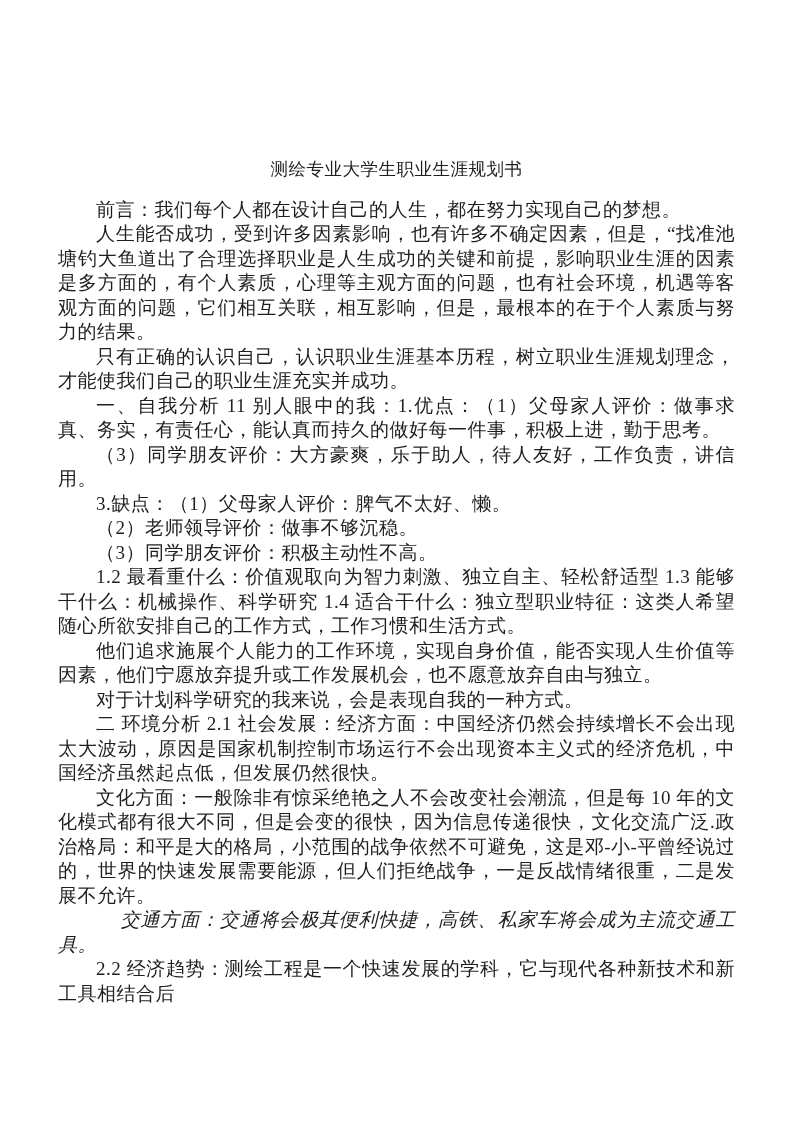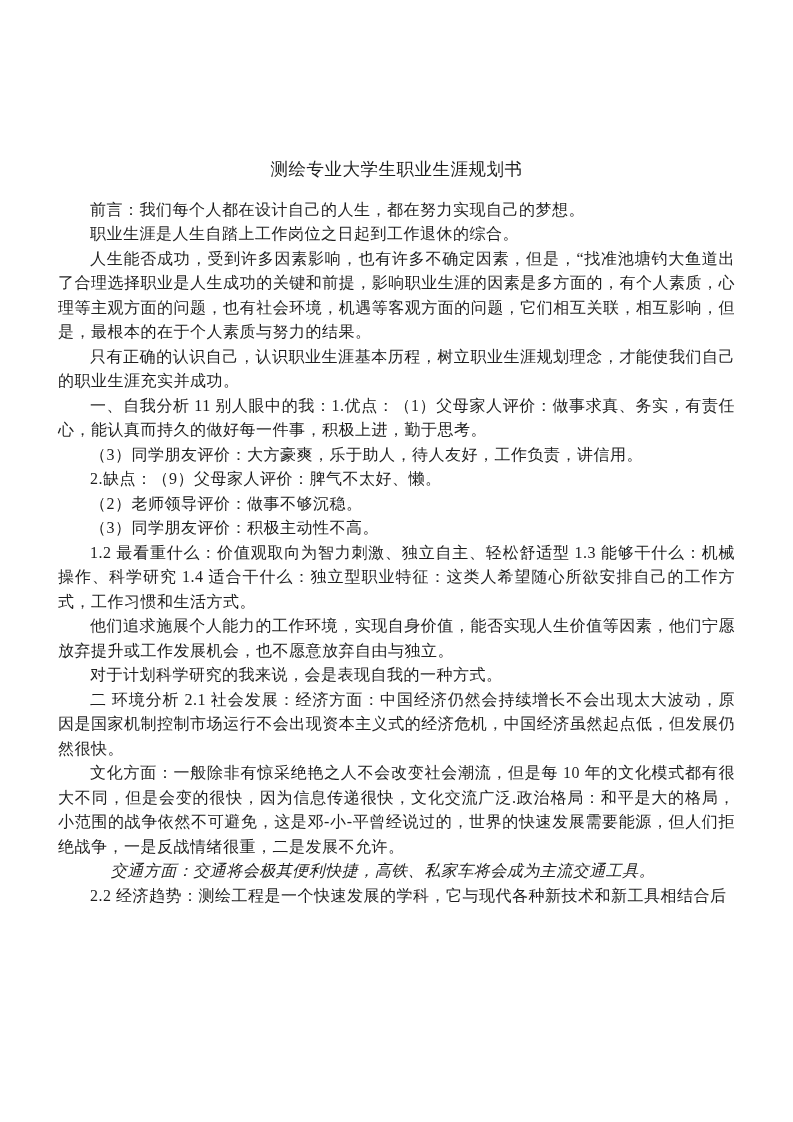--- a/index.html
+++ b/index.html
@@ -24,45 +24,44 @@
     margin: 0 0 16px 0;
     font-size: 17.5px;
     font-weight: normal;
     text-align: center;
     letter-spacing: 0.5px;
     line-height: 24.5px;
     color: #1e1e1e;
   }
   .doc-body p {
     margin: 0;
-    font-size: 16px;
+    font-size: 19px;
     line-height: 24.5px;
     letter-spacing: 0.5px;
     text-align: justify;
     text-indent: 2em;
     color: #1e1e1e;
   }
   .doc-body p.indent-deep {
     text-indent: 3.3em;
     font-style: italic;
   }
 </style>
 </head>
 <body>
 
 <div class="page">
   <h1 class="doc-title">测绘专业大学生职业生涯规划书</h1>
   <div class="doc-body">
     <p>前言：我们每个人都在设计自己的人生，都在努力实现自己的梦想。</p>
-    <p>职业生涯是人生自踏上工作岗位之日起到工作退休的综合。</p>
     <p>人生能否成功，受到许多因素影响，也有许多不确定因素，但是，“找准池塘钓大鱼道出了合理选择职业是人生成功的关键和前提，影响职业生涯的因素是多方面的，有个人素质，心理等主观方面的问题，也有社会环境，机遇等客观方面的问题，它们相互关联，相互影响，但是，最根本的在于个人素质与努力的结果。</p>
     <p>只有正确的认识自己，认识职业生涯基本历程，树立职业生涯规划理念，才能使我们自己的职业生涯充实并成功。</p>
     <p>一、自我分析 11 别人眼中的我：1.优点：（1）父母家人评价：做事求真、务实，有责任心，能认真而持久的做好每一件事，积极上进，勤于思考。</p>
     <p>（3）同学朋友评价：大方豪爽，乐于助人，待人友好，工作负责，讲信用。</p>
-    <p>2.缺点：（9）父母家人评价：脾气不太好、懒。</p>
+    <p>3.缺点：（1）父母家人评价：脾气不太好、懒。</p>
     <p>（2）老师领导评价：做事不够沉稳。</p>
     <p>（3）同学朋友评价：积极主动性不高。</p>
     <p>1.2 最看重什么：价值观取向为智力刺激、独立自主、轻松舒适型 1.3 能够干什么：机械操作、科学研究 1.4 适合干什么：独立型职业特征：这类人希望随心所欲安排自己的工作方式，工作习惯和生活方式。</p>
     <p>他们追求施展个人能力的工作环境，实现自身价值，能否实现人生价值等因素，他们宁愿放弃提升或工作发展机会，也不愿意放弃自由与独立。</p>
     <p>对于计划科学研究的我来说，会是表现自我的一种方式。</p>
     <p>二 环境分析 2.1 社会发展：经济方面：中国经济仍然会持续增长不会出现太大波动，原因是国家机制控制市场运行不会出现资本主义式的经济危机，中国经济虽然起点低，但发展仍然很快。</p>
     <p>文化方面：一般除非有惊采绝艳之人不会改变社会潮流，但是每 10 年的文化模式都有很大不同，但是会变的很快，因为信息传递很快，文化交流广泛.政治格局：和平是大的格局，小范围的战争依然不可避免，这是邓-小-平曾经说过的，世界的快速发展需要能源，但人们拒绝战争，一是反战情绪很重，二是发展不允许。</p>
     <p class="indent-deep">交通方面：交通将会极其便利快捷，高铁、私家车将会成为主流交通工具。</p>
     <p>2.2 经济趋势：测绘工程是一个快速发展的学科，它与现代各种新技术和新工具相结合后</p>
   </div>

